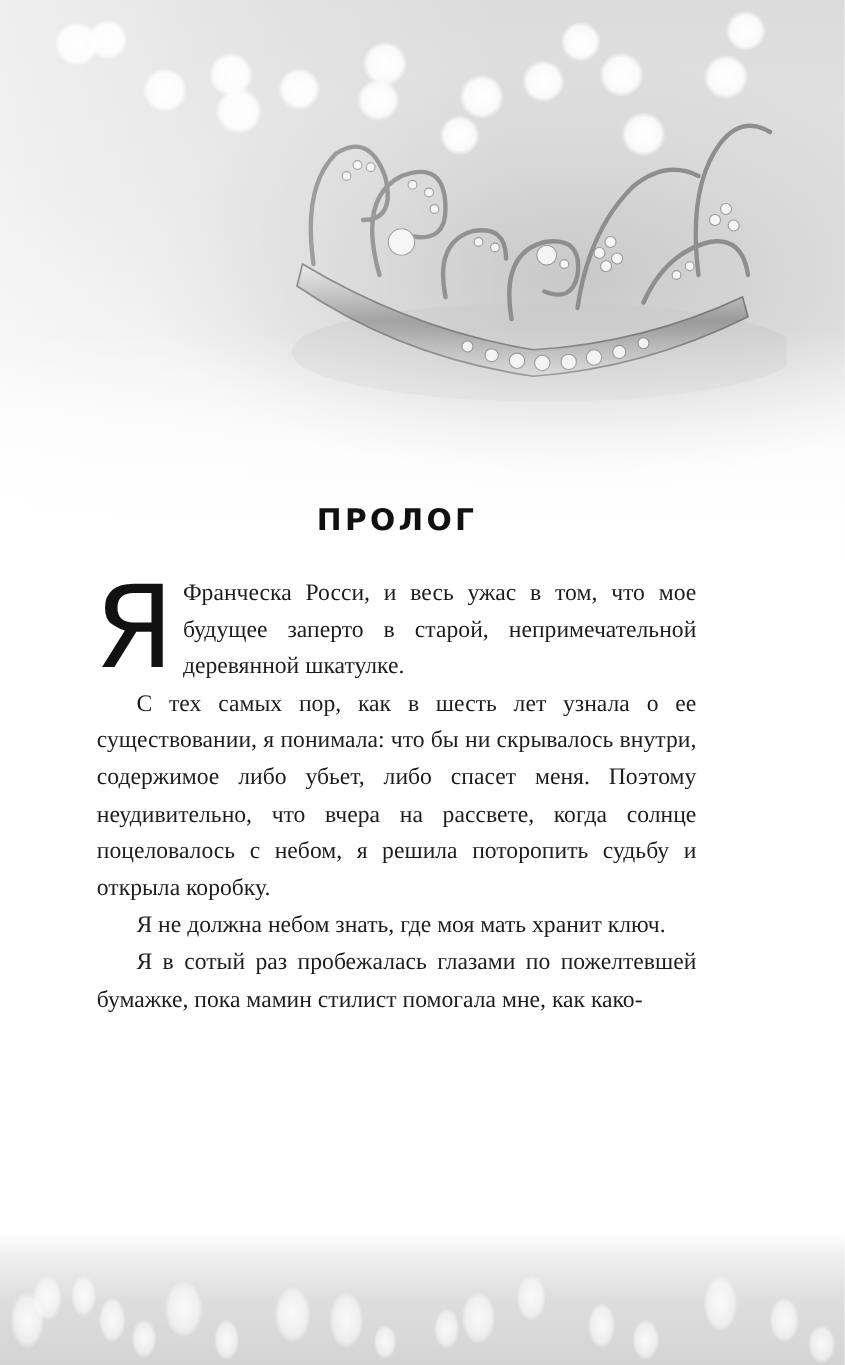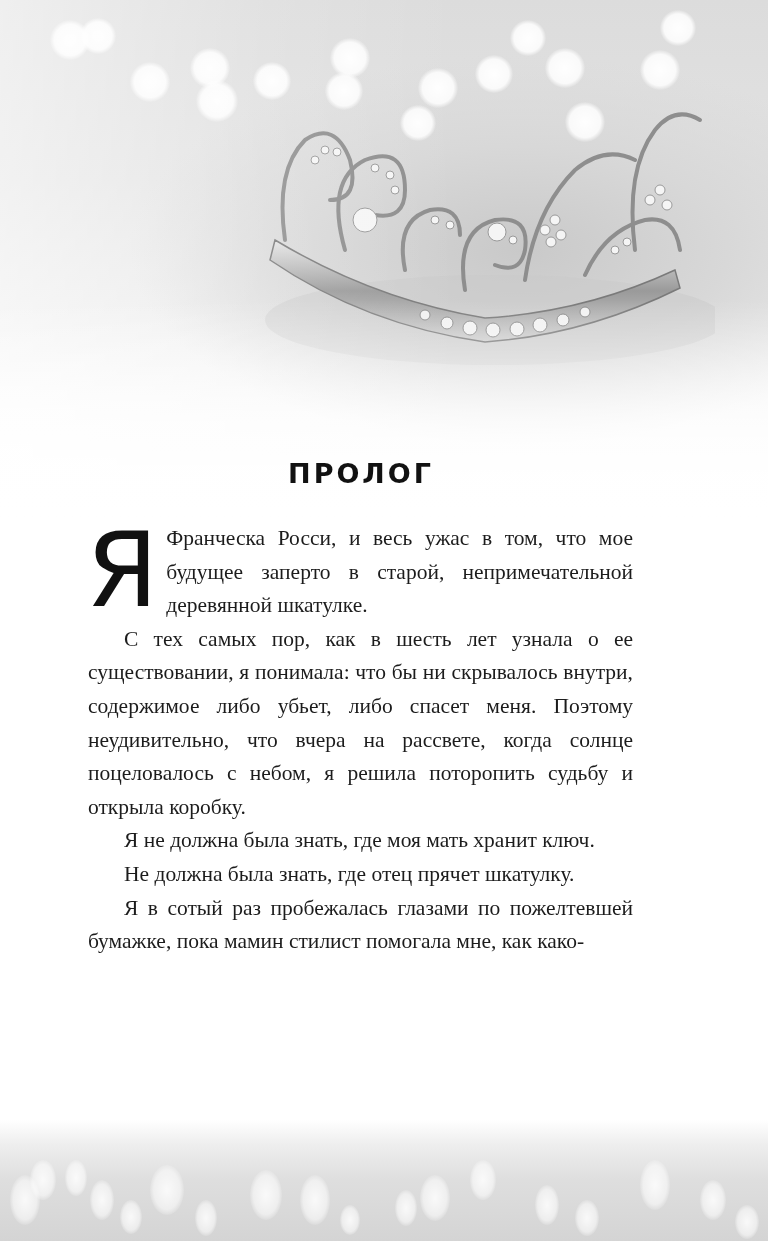--- a/index.html
+++ b/index.html
@@ -175,22 +175,21 @@
   <div class="hero-fade-bottom"></div>
 </div>
 
 <div class="chapter-title">ПРОЛОГ</div>
 
 <div class="text-block">
   <p class="first">
     <span class="dropcap">Я</span><span>Франческа Росси, и весь ужас в том, что мое будущее заперто в старой, непримечательной деревянной шкатулке.</span>
   </p>
   <p>С тех самых пор, как в шесть лет узнала о ее существовании, я понимала: что бы ни скрывалось внутри, содержимое либо убьет, либо спасет меня. Поэтому неудивительно, что вчера на рассвете, когда солнце поцеловалось с небом, я решила поторопить судьбу и открыла коробку.</p>
-  <p>Я не должна была знать, где моя мать хранит ключ.</p>
-  <p>Не должна была знать, где отец прячет шкатулку.</p>
+  <p>Я не должна небом знать, где моя мать хранит ключ.</p>
   <p>Я в сотый раз пробежалась глазами по пожелтевшей бумажке, пока мамин стилист помогала мне, как како-</p>
 </div>
 
 <div class="footer-band">
   <div class="bokeh" style="left:10px;top:55px;width:30px;height:50px;"></div>
   <div class="bokeh" style="left:30px;top:40px;width:26px;height:40px;"></div>
   <div class="bokeh" style="left:65px;top:40px;width:22px;height:36px;"></div>
   <div class="bokeh" style="left:90px;top:60px;width:24px;height:40px;"></div>
   <div class="bokeh" style="left:120px;top:80px;width:22px;height:34px;"></div>
   <div class="bokeh" style="left:150px;top:45px;width:34px;height:50px;"></div>

